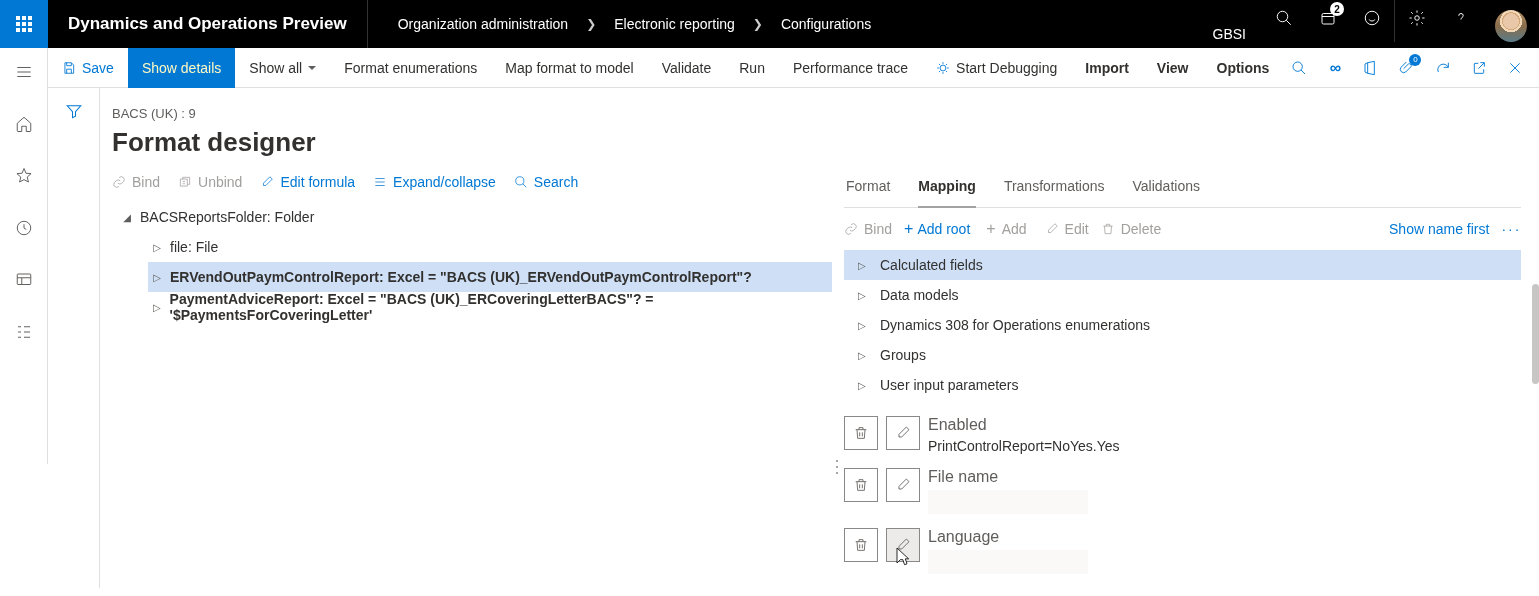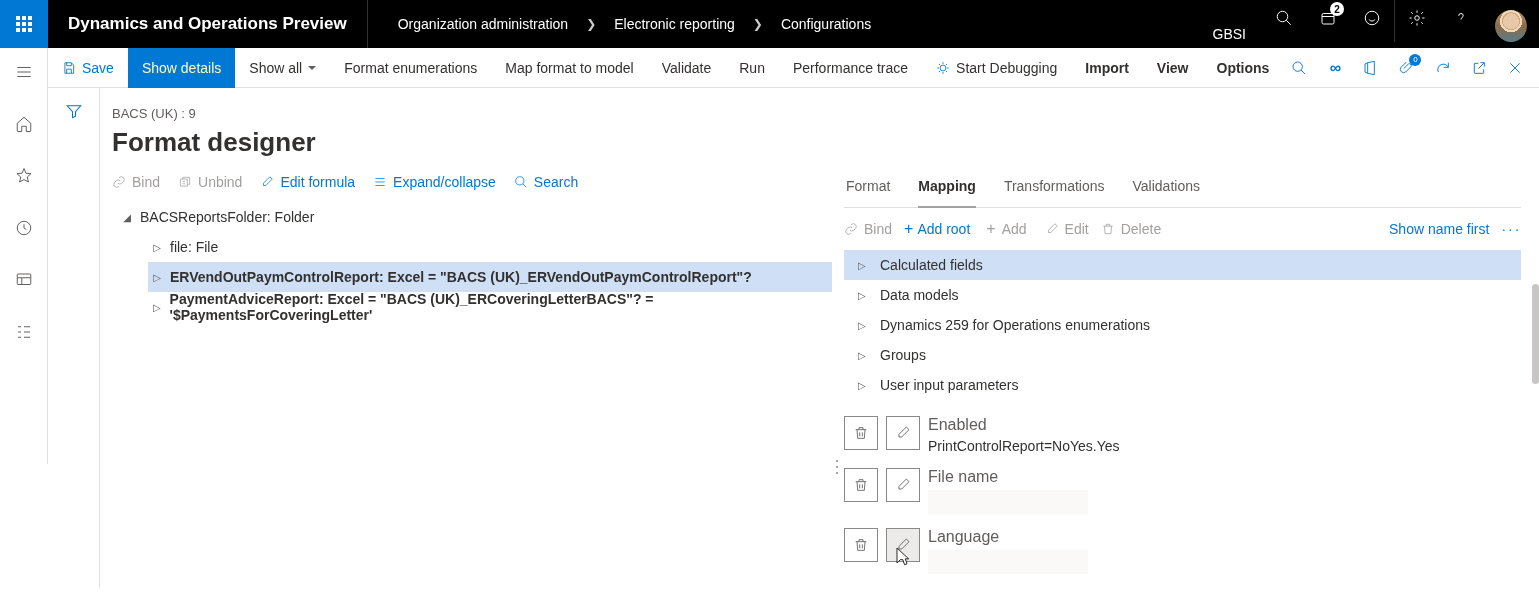--- a/index.html
+++ b/index.html
@@ -389,21 +389,21 @@
             <div class="ds-row sel">
                 <span class="tri">▷</span>
                 <span>Calculated fields</span>
               </div>
             <div class="ds-row">
                 <span class="tri">▷</span>
                 <span>Data models</span>
               </div>
             <div class="ds-row">
                 <span class="tri">▷</span>
-                <span>Dynamics 259 for Operations enumerations</span>
+                <span>Dynamics 308 for Operations enumerations</span>
               </div>
             <div class="ds-row">
                 <span class="tri">▷</span>
                 <span>Groups</span>
               </div>
             <div class="ds-row">
                 <span class="tri">▷</span>
                 <span>User input parameters</span>
               </div>
           </div>

